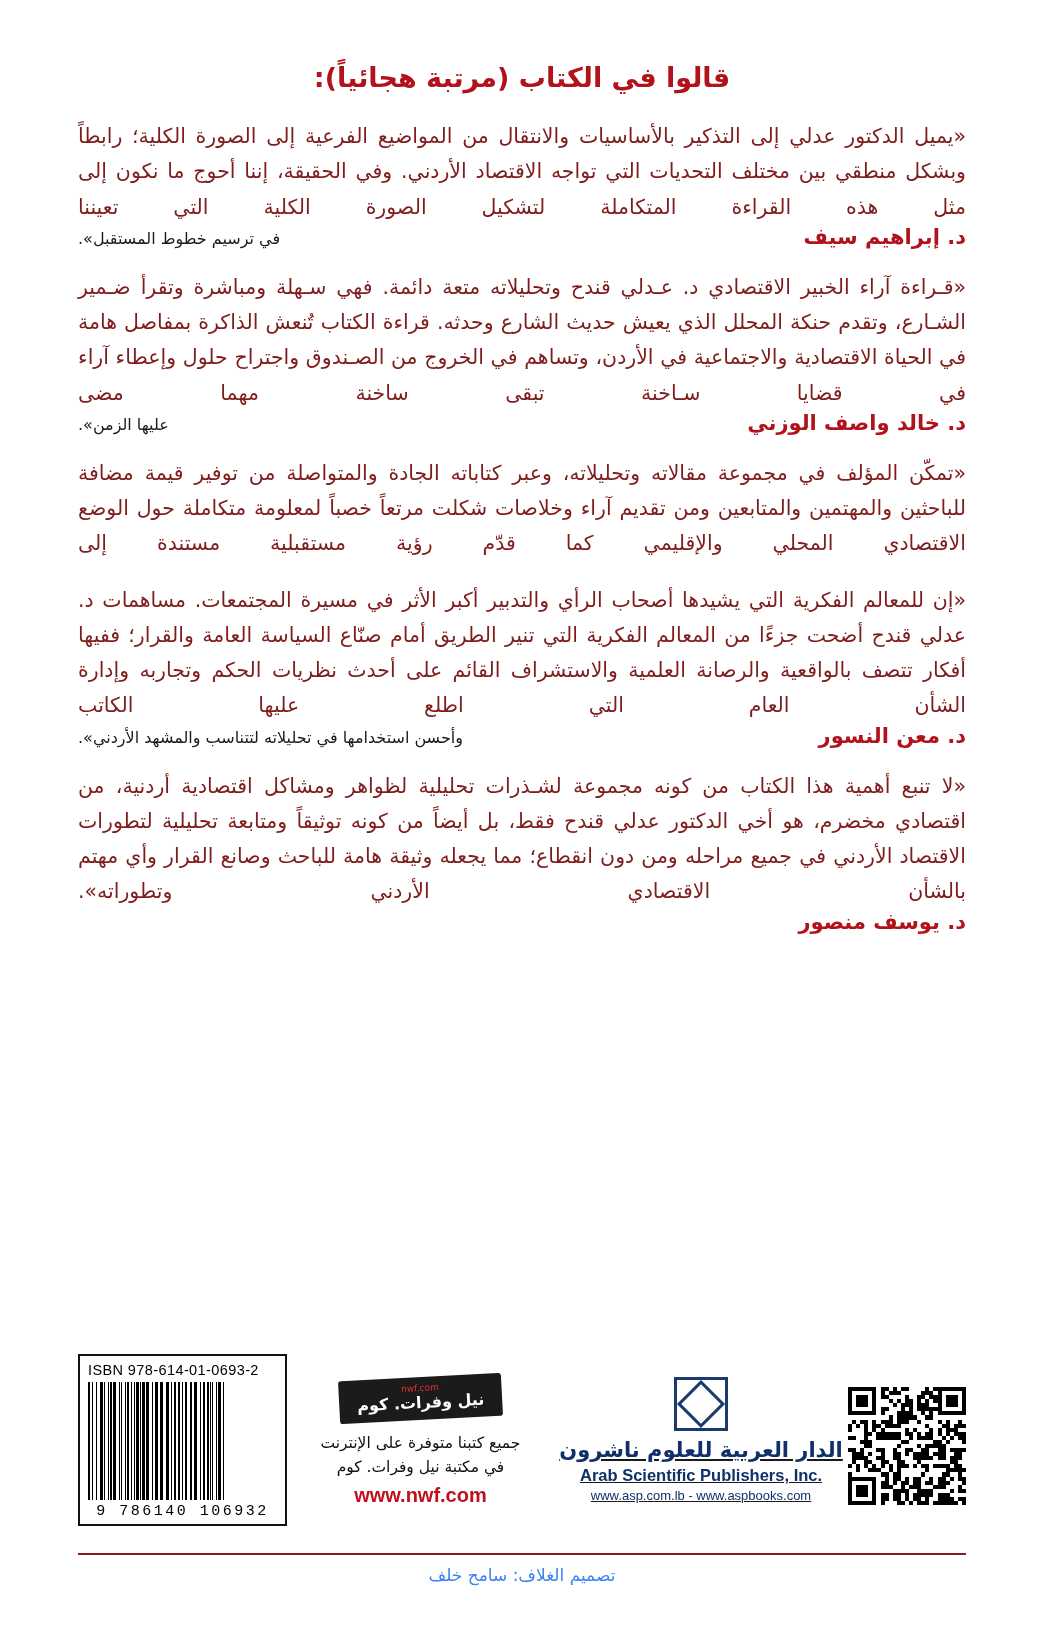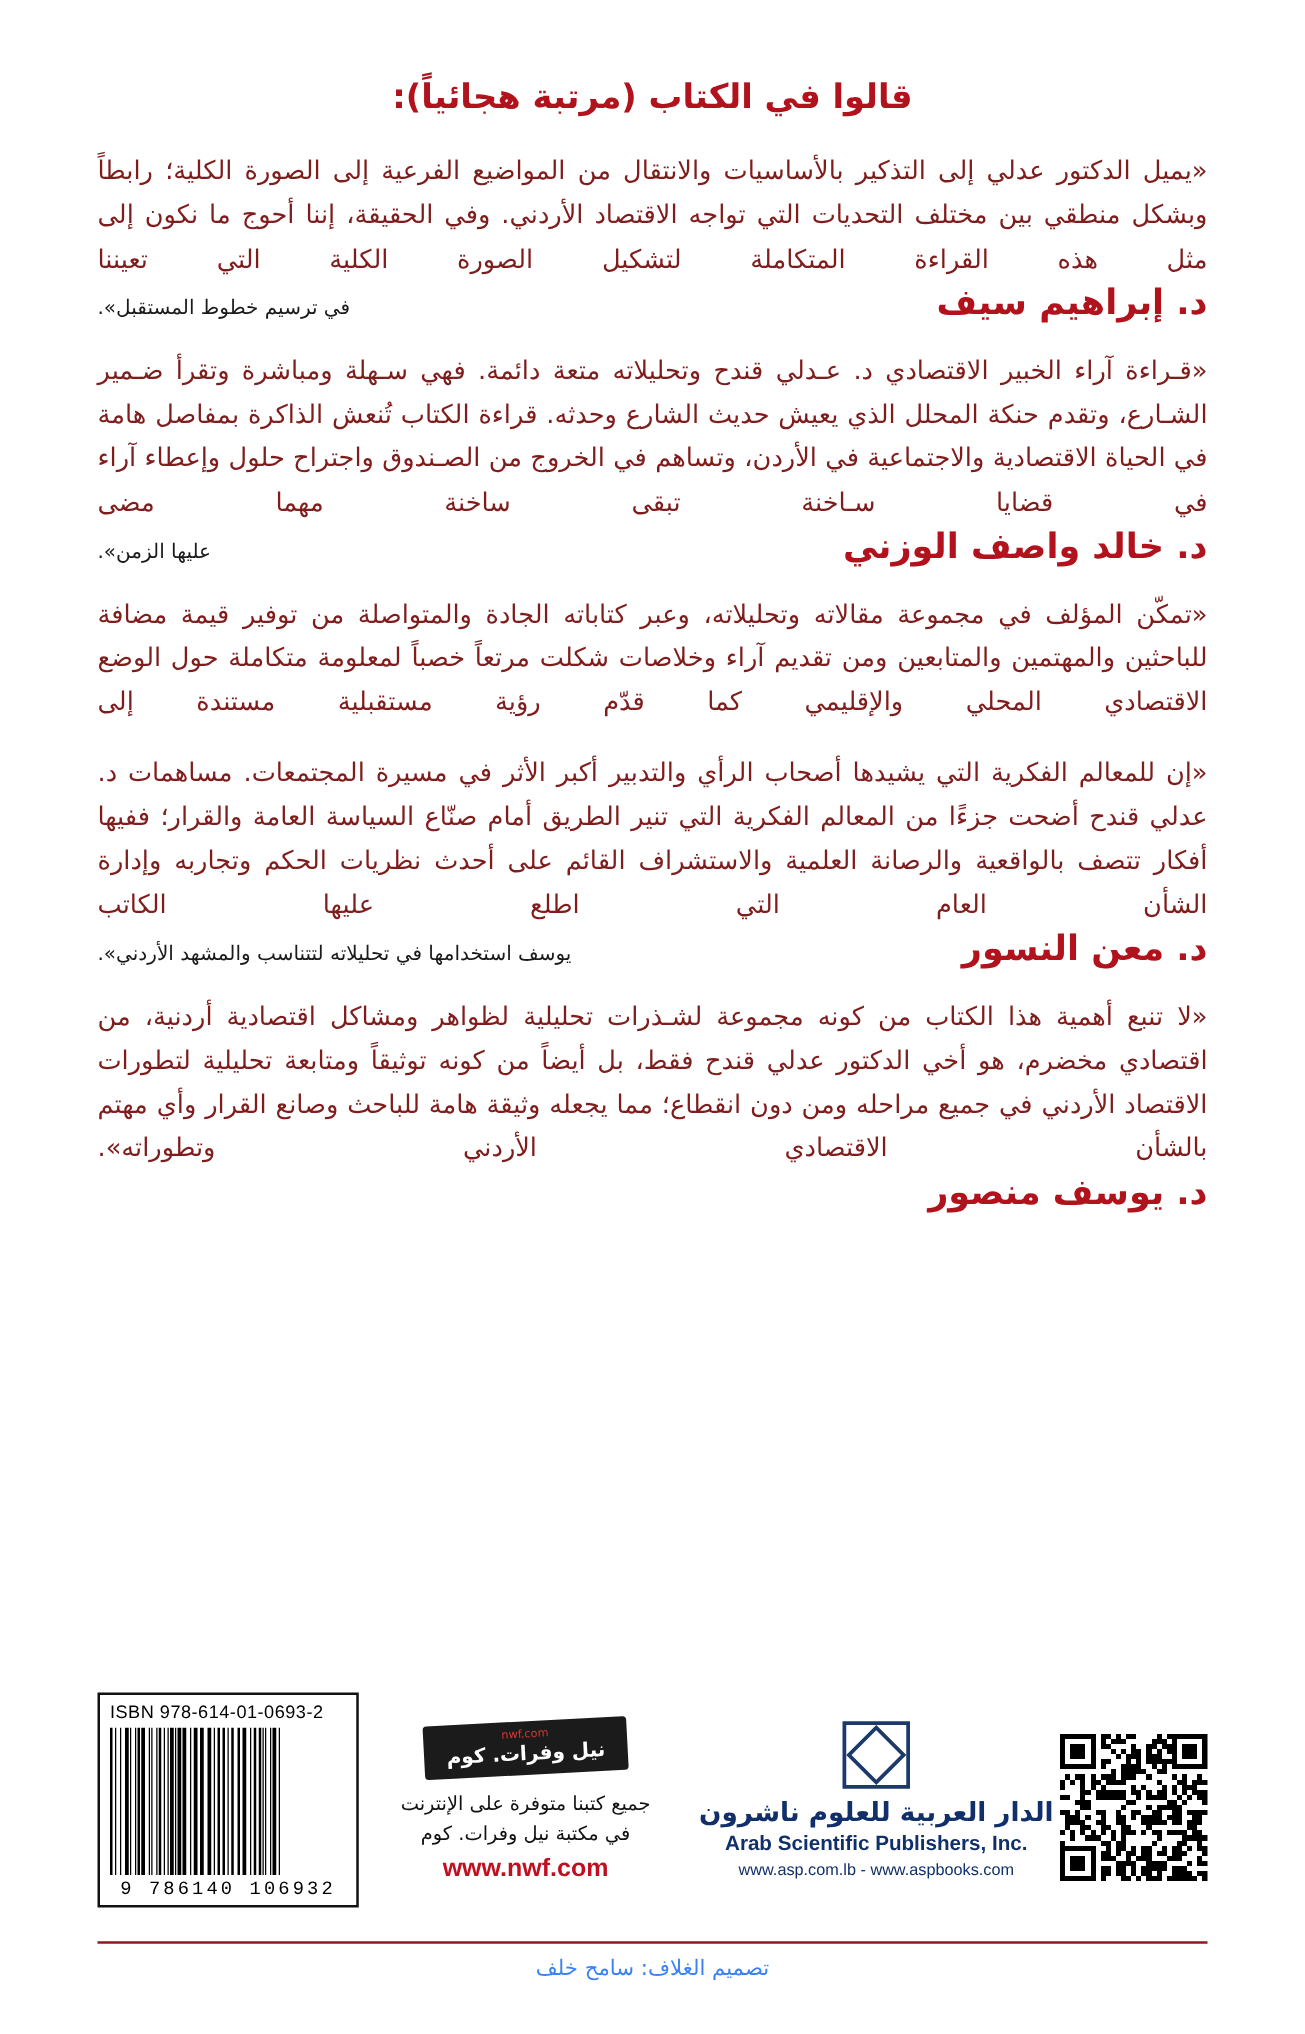--- a/index.html
+++ b/index.html
@@ -38,21 +38,21 @@
     font-size: 20.5px;
     line-height: 1.72;
     text-align: justify;
     text-align-last: justify;
     color: #7f1d1d;
     direction: rtl;
   }
   .attrib {
     color: #b1121c;
     font-weight: bold;
-    font-size: 28px;
+    font-size: 21px;
     white-space: nowrap;
   }
   .tail-row {
     display: flex;
     flex-direction: row-reverse;
     justify-content: space-between;
     align-items: baseline;
     width: 100%;
     direction: rtl;
   }
@@ -149,20 +149,21 @@
     font-size: 20px;
     font-family: "Liberation Sans", sans-serif;
     direction: ltr;
     margin-top: 5px;
   }
   
   .pub {
     text-align: center;
     width: 330px;
     direction: rtl;
+    text-decoration: underline;
   }
   .pub-mark {
     width: 54px; height: 54px;
     border: 3px solid #1b3a6b;
     margin: 0 auto 6px auto;
     position: relative;
     box-sizing: border-box;
   }
   .pub-mark:before {
     content: "";
@@ -234,21 +235,21 @@
     </div>
   </div>
 
   <div class="quote-block">
     <div class="quote-text">«تمكّن المؤلف في مجموعة مقالاته وتحليلاته، وعبر كتاباته الجادة والمتواصلة من توفير قيمة مضافة للباحثين والمهتمين والمتابعين ومن تقديم آراء وخلاصات شكلت مرتعاً خصباً لمعلومة متكاملة حول الوضع الاقتصادي المحلي والإقليمي كما قدّم رؤية مستقبلية مستندة إلى</div>
   </div>
 
   <div class="quote-block">
     <div class="quote-text">«إن للمعالم الفكرية التي يشيدها أصحاب الرأي والتدبير أكبر الأثر في مسيرة المجتمعات. مساهمات د. عدلي قندح أضحت جزءًا من المعالم الفكرية التي تنير الطريق أمام صنّاع السياسة العامة والقرار؛ ففيها أفكار تتصف بالواقعية والرصانة العلمية والاستشراف القائم على أحدث نظريات الحكم وتجاربه وإدارة الشأن العام التي اطلع عليها الكاتب</div>
     <div class="tail-row">
-      <span class="rest">يوسف استخدامها في تحليلاته لتتناسب والمشهد الأردني».</span>
+      <span class="rest">وأحسن استخدامها في تحليلاته لتتناسب والمشهد الأردني».</span>
       <span class="attrib">د. معن النسور</span>
     </div>
   </div>
 
   <div class="quote-block">
     <div class="quote-text">«لا تنبع أهمية هذا الكتاب من كونه مجموعة لشـذرات تحليلية لظواهر ومشاكل اقتصادية أردنية، من اقتصادي مخضرم، هو أخي الدكتور عدلي قندح فقط، بل أيضاً من كونه توثيقاً ومتابعة تحليلية لتطورات الاقتصاد الأردني في جميع مراحله ومن دون انقطاع؛ مما يجعله وثيقة هامة للباحث وصانع القرار وأي مهتم بالشأن الاقتصادي الأردني وتطوراته».</div>
     <div class="tail-row">
       <span class="rest"></span>
       <span class="attrib">د. يوسف منصور</span>
     </div>

